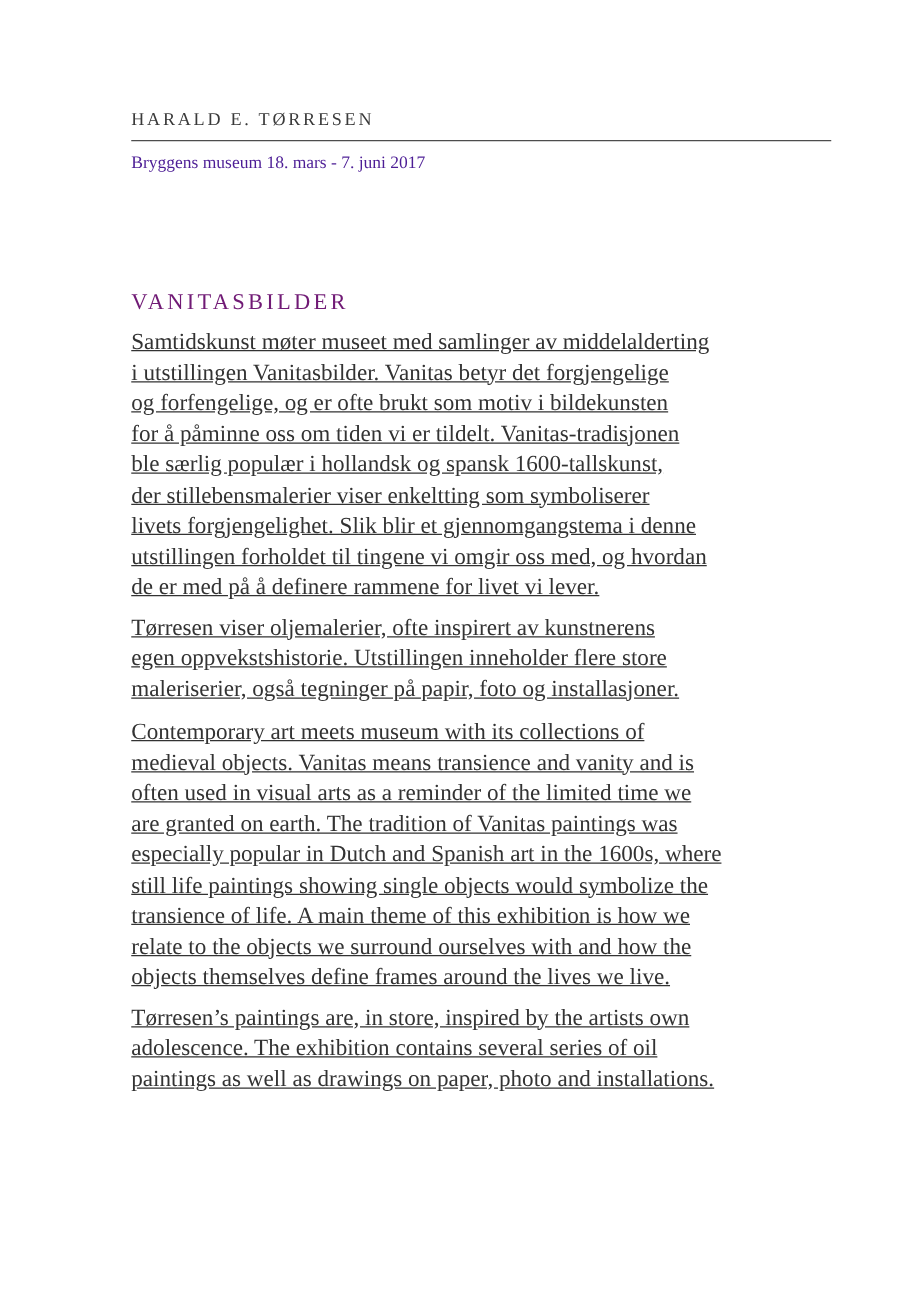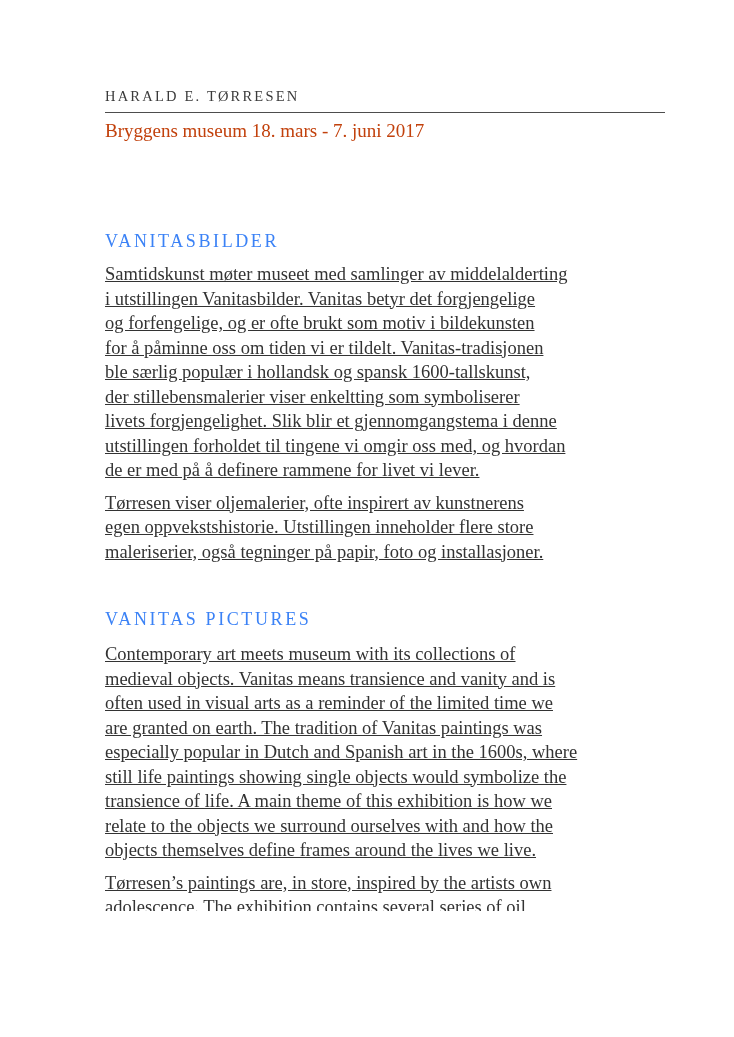--- a/index.html
+++ b/index.html
@@ -27,31 +27,31 @@
     color: #3a3a3a;
   }
   .header-rule {
     border: none;
     border-top: 1.5px solid #4d4d4d;
     width: 560px;
     margin: 7px 0 0 0;
   }
   .venue-dates {
     margin: 7px 0 0 0;
-    font-size: 19px;
+    font-size: 14px;
     line-height: 22px;
-    color: #c2410c;
+    color: #4c1d95;
   }
   .section-heading {
     margin: 0;
     font-size: 18px;
     font-weight: 400;
     line-height: 22px;
     letter-spacing: 2.6px;
-    color: #3b82f6;
+    color: #701a75;
   }
   .heading-no { margin-top: 88px; }
   .heading-en { margin-top: 44px; }
   .body-para {
     margin: 10px 0 0 0;
     width: 580px;
     font-size: 18.5px;
     line-height: 24.5px;
     color: #333333;
     white-space: pre-line;
@@ -81,21 +81,20 @@
 der stillebensmalerier viser enkeltting som symboliserer
 livets forgjengelighet. Slik blir et gjennomgangstema i denne
 utstillingen forholdet til tingene vi omgir oss med, og hvordan
 de er med på å definere rammene for livet vi lever.</p>
     <p class="body-para">Tørresen viser oljemalerier, ofte inspirert av kunstnerens
 egen oppvekstshistorie. Utstillingen inneholder flere store
 maleriserier, også tegninger på papir, foto og installasjoner.</p>
   </section>
 
   <section>
-    <h2 class="section-heading heading-en">VANITAS PICTURES</h2>
     <p class="body-para">Contemporary art meets museum with its collections of
 medieval objects. Vanitas means transience and vanity and is
 often used  in visual arts as a reminder of the limited time we
 are granted on earth. The tradition of Vanitas paintings was
 especially popular in Dutch and Spanish art in the 1600s, where
 still life paintings showing single objects would symbolize the
 transience of life. A main theme of this exhibition is how we
 relate to the objects we surround ourselves with and how the
 objects themselves define frames around the lives we live.</p>
     <p class="body-para">Tørresen’s paintings are, in store, inspired by the artists own

